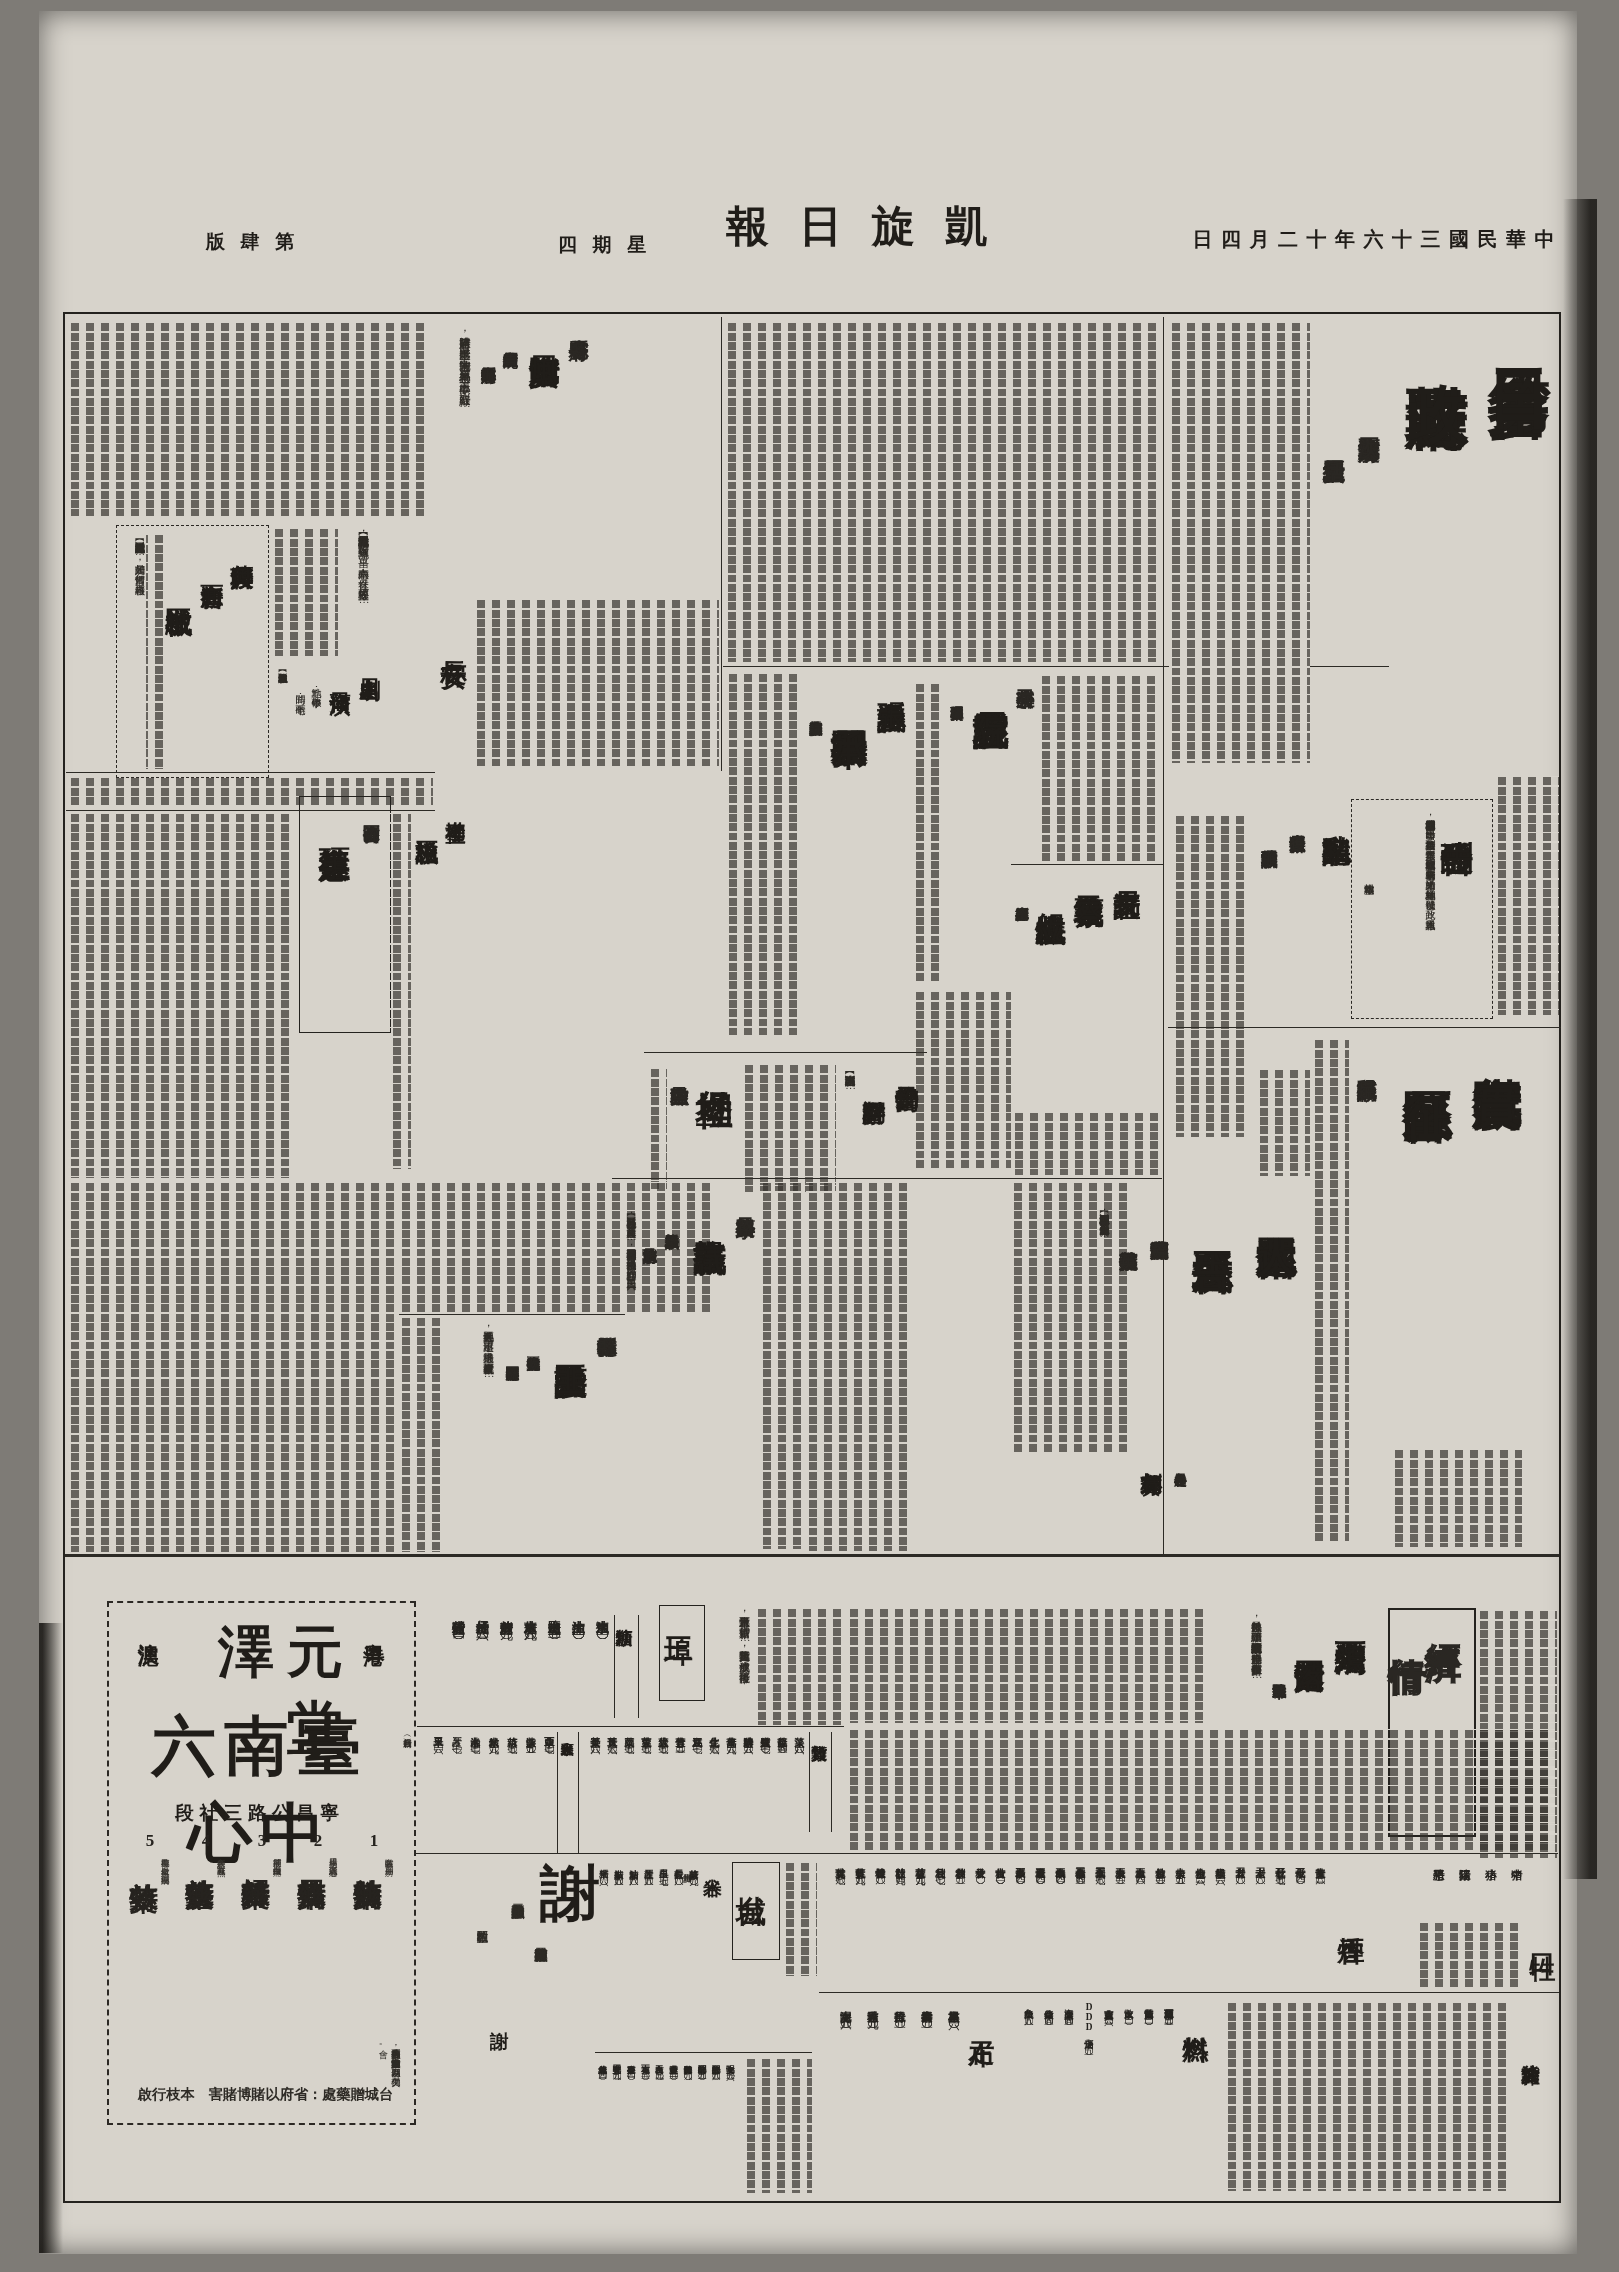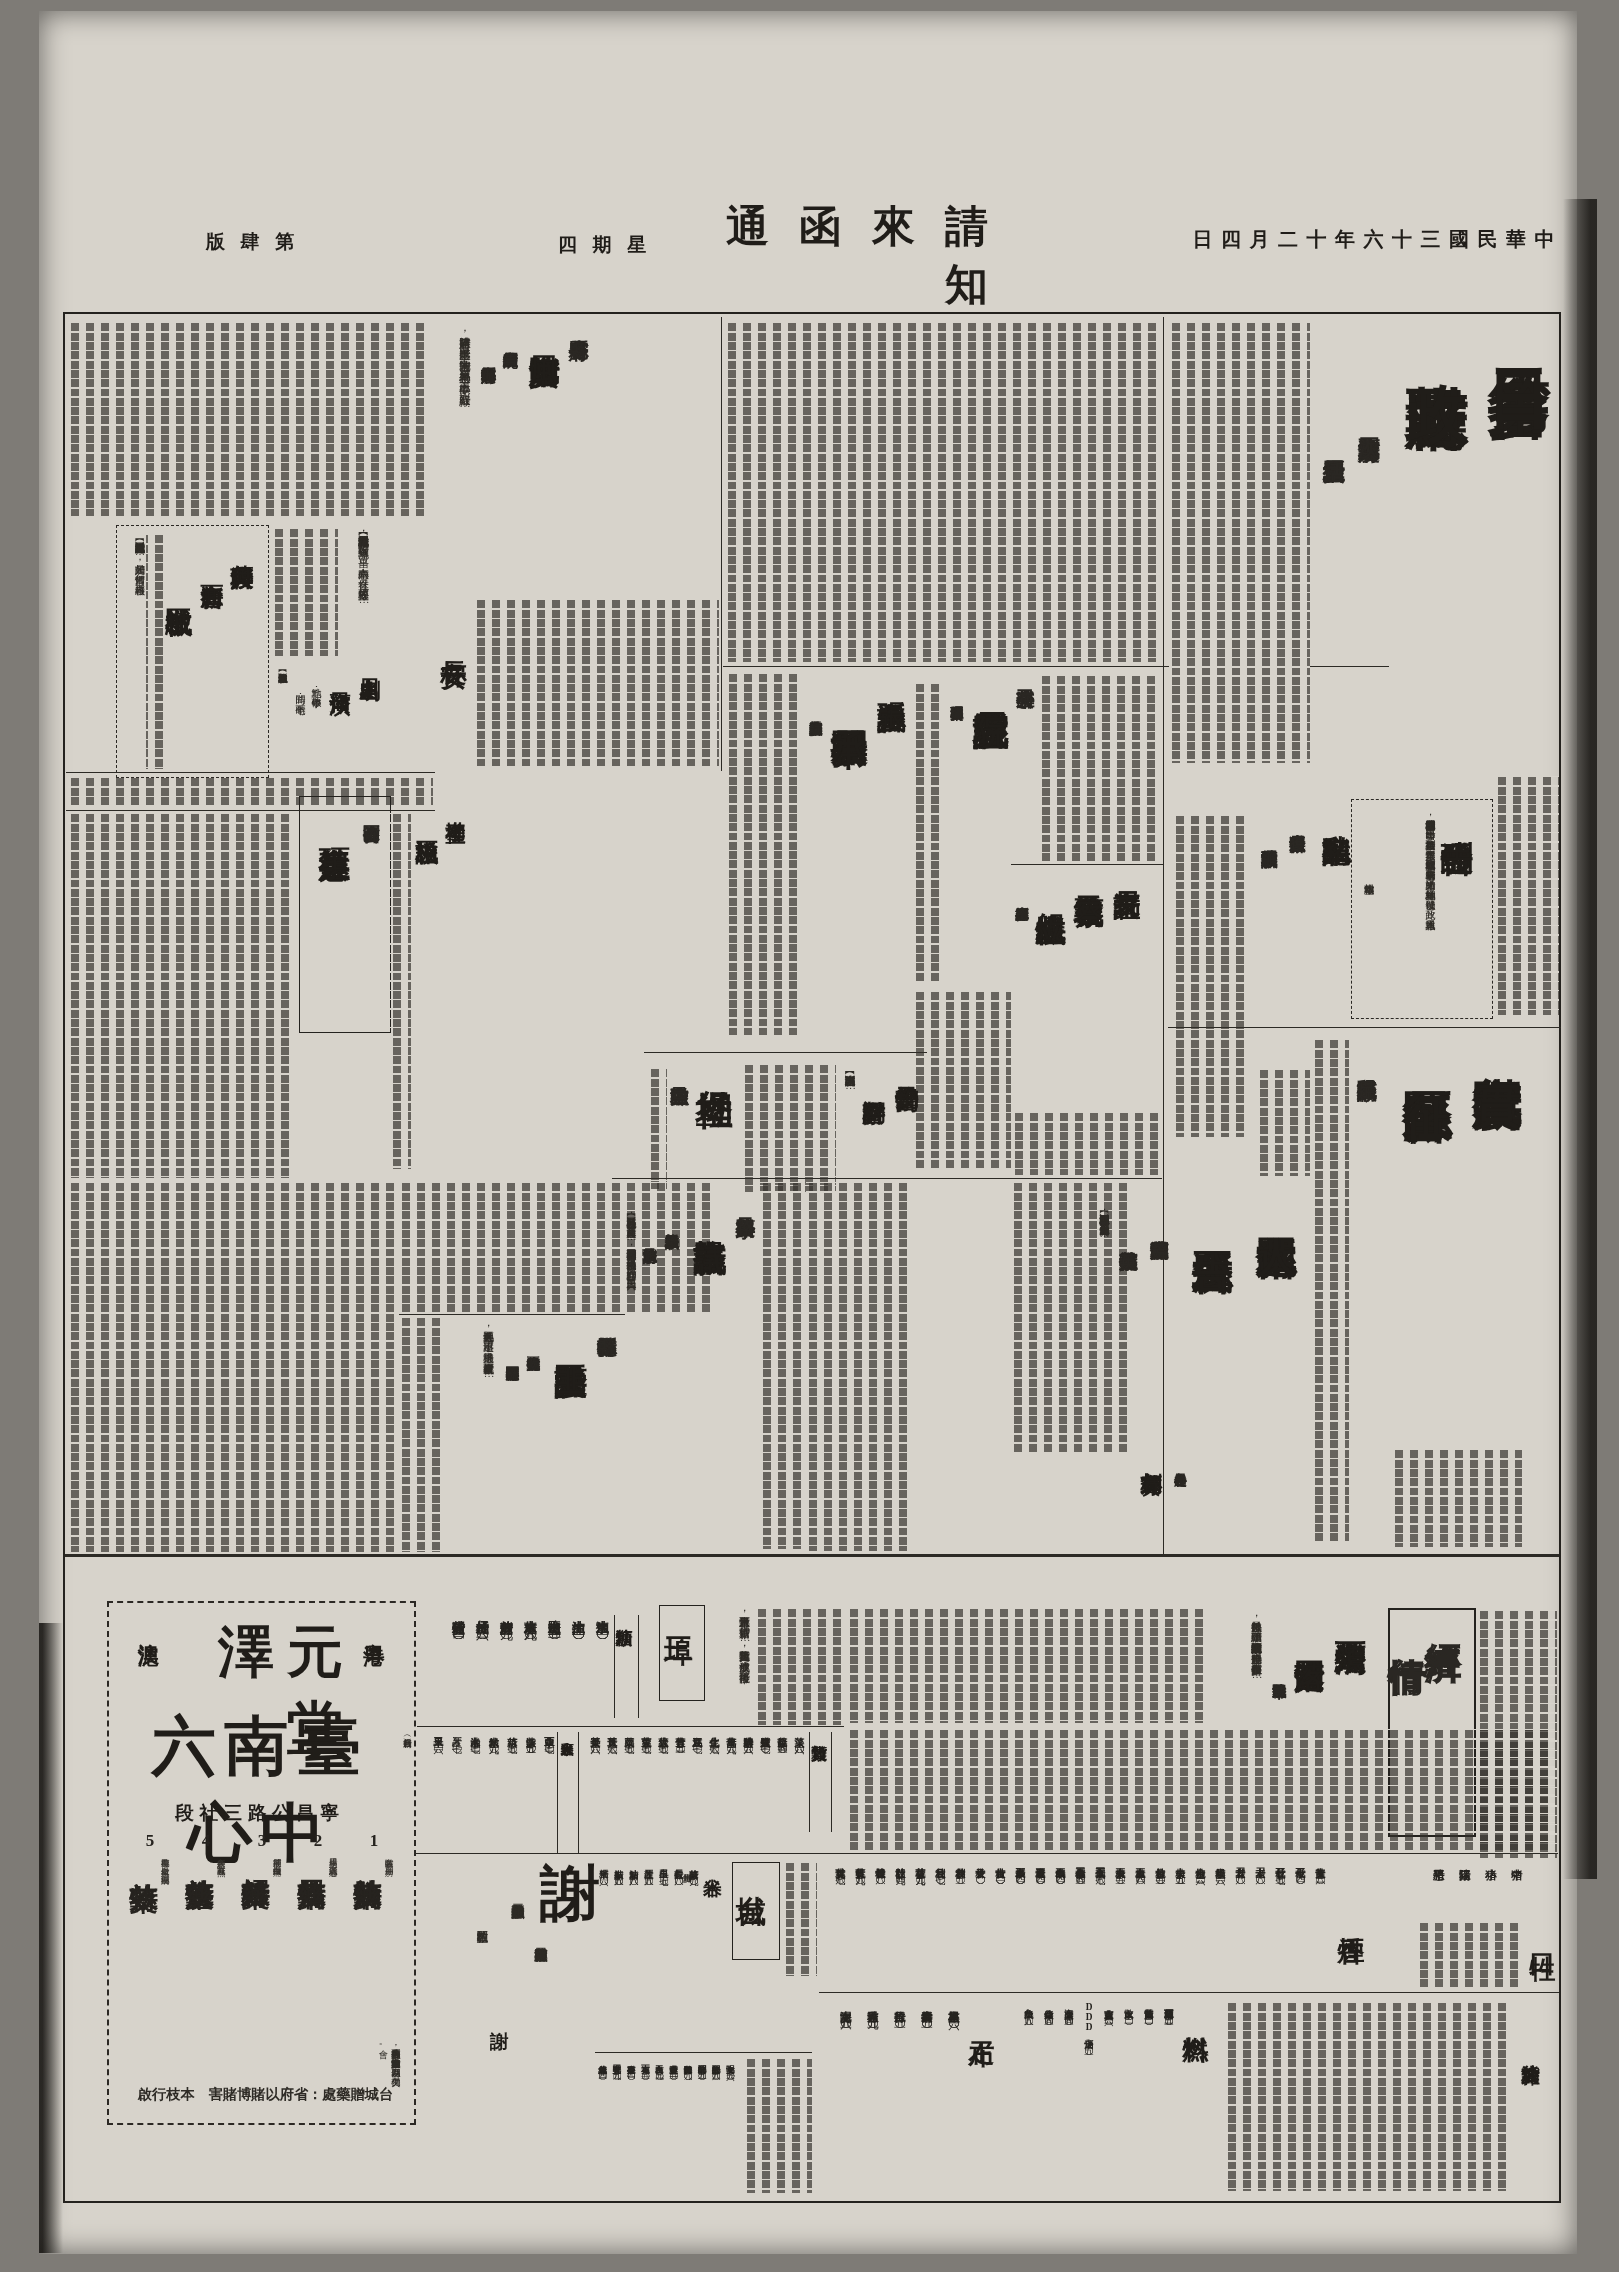--- a/index.html
+++ b/index.html
@@ -40,21 +40,21 @@
 </style>
 </head>
 <body>
 
 <div class="abs sheet"></div>
 <div class="abs edge-r"></div>
 <div class="abs edge-l"></div>
 
 <div class="abs rtl hd" style="left:153px;top:229px;width:157px;height:31px;font-size:19px;letter-spacing:15.7px;">第肆版</div>
 <div class="abs rtl hd" style="left:520px;top:232px;width:142px;height:31px;font-size:19px;letter-spacing:15.7px;">星期四</div>
-<div class="abs rtl hd" style="left:676px;top:198px;width:342px;height:57px;font-size:43px;letter-spacing:30px;">請來函通知</div>
+<div class="abs rtl hd" style="left:676px;top:198px;width:342px;height:57px;font-size:43px;letter-spacing:30px;">凱旋日報</div>
 <div class="abs rtl hd" style="left:1100px;top:226px;width:463px;height:33px;font-size:20px;letter-spacing:8.5px;">中華民國三十六年十二月四日</div>
 
 <div class="abs frame"></div>
 
 <div class="abs hr" style="left:723px;top:666px;width:666px;height:1.4px;"></div>
 <div class="abs hr" style="left:66px;top:772px;width:369px;height:1.4px;"></div>
 <div class="abs hr" style="left:66px;top:810px;width:369px;height:1.4px;"></div>
 <div class="abs hr" style="left:1168px;top:1027px;width:393px;height:1.4px;"></div>
 <div class="abs hr" style="left:1011px;top:864px;width:152px;height:1.4px;"></div>
 <div class="abs hr" style="left:644px;top:1052px;width:283px;height:1.4px;"></div>

